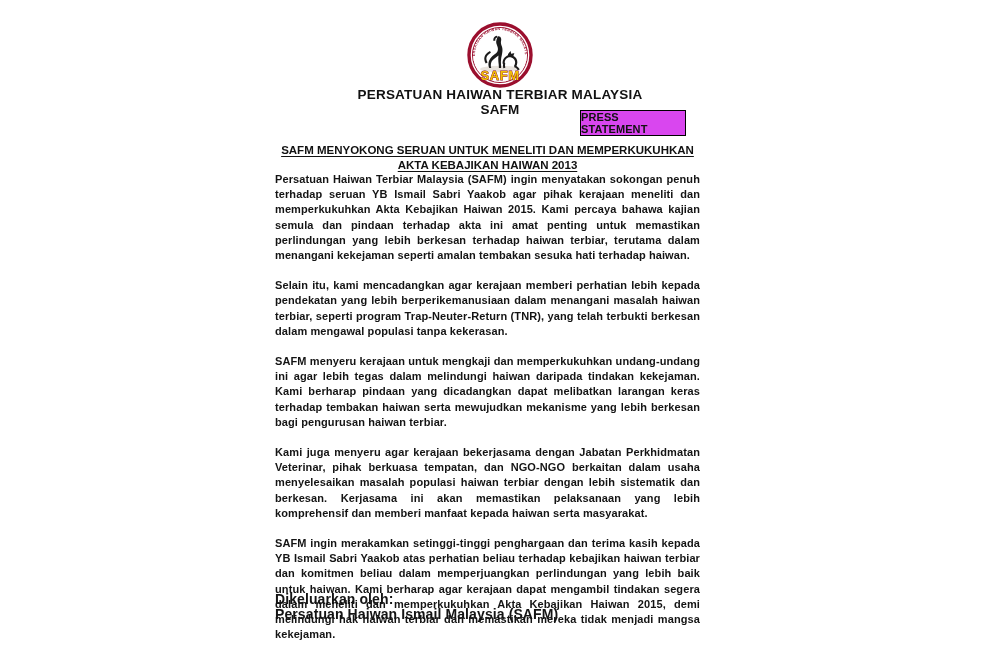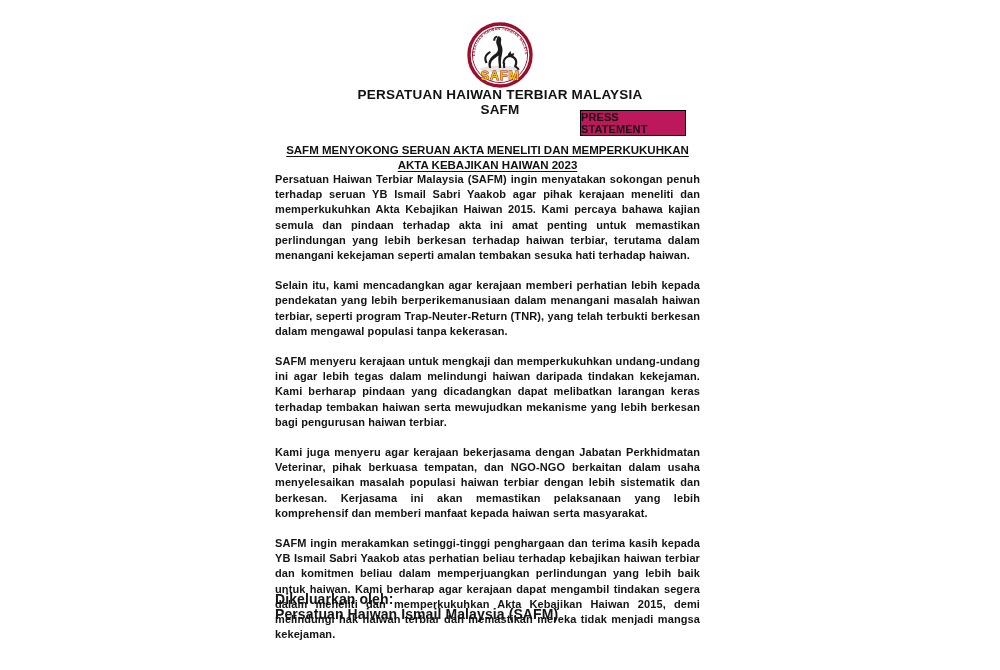--- a/index.html
+++ b/index.html
@@ -65,21 +65,21 @@
     height: 26px;
     border: 1.4px solid #000000;
     box-sizing: border-box;
     display: flex;
     align-items: center;
     justify-content: center;
     font-size: 11px;
     font-weight: bold;
     letter-spacing: 0.1px;
     color: #111111;
-    background: #be185d;
+    background: #d946ef;
   }
 
   
   .doc-heading {
     position: absolute;
     left: 275px;
     top: 143px;
     width: 425px;
     text-align: center;
     font-size: 11.5px;
@@ -167,22 +167,22 @@
   <div class="org-title">
     <span>PERSATUAN HAIWAN TERBIAR MALAYSIA</span>
     <span class="line2">SAFM</span>
   </div>
 
   <div class="press-box">
     <span>PRESS STATEMENT</span>
   </div>
 
   <div class="doc-heading">
-    <span>SAFM MENYOKONG SERUAN AKTA MENELITI DAN MEMPERKUKUHKAN</span>
-    <span>AKTA KEBAJIKAN HAIWAN 2023</span>
+    <span>SAFM MENYOKONG SERUAN UNTUK MENELITI DAN MEMPERKUKUHKAN</span>
+    <span>AKTA KEBAJIKAN HAIWAN 2013</span>
   </div>
 
   <div class="body-text">
     <p class="para">Persatuan Haiwan Terbiar Malaysia (SAFM) ingin menyatakan sokongan penuh terhadap seruan YB Ismail Sabri Yaakob agar pihak kerajaan meneliti dan memperkukuhkan Akta Kebajikan Haiwan 2015. Kami percaya bahawa kajian semula dan pindaan terhadap akta ini amat penting untuk memastikan perlindungan yang lebih berkesan terhadap haiwan terbiar, terutama dalam menangani kekejaman seperti amalan tembakan sesuka hati terhadap haiwan.</p>
     <p class="para">Selain itu, kami mencadangkan agar kerajaan memberi perhatian lebih kepada pendekatan yang lebih berperikemanusiaan dalam menangani masalah haiwan terbiar, seperti program Trap-Neuter-Return (TNR), yang telah terbukti berkesan dalam mengawal populasi tanpa kekerasan.</p>
     <p class="para">SAFM menyeru kerajaan untuk mengkaji dan memperkukuhkan undang-undang ini agar lebih tegas dalam melindungi haiwan daripada tindakan kekejaman. Kami berharap pindaan yang dicadangkan dapat melibatkan larangan keras terhadap tembakan haiwan serta mewujudkan mekanisme yang lebih berkesan bagi pengurusan haiwan terbiar.</p>
     <p class="para">Kami juga menyeru agar kerajaan bekerjasama dengan Jabatan Perkhidmatan Veterinar, pihak berkuasa tempatan, dan NGO-NGO berkaitan dalam usaha menyelesaikan masalah populasi haiwan terbiar dengan lebih sistematik dan berkesan. Kerjasama ini akan memastikan pelaksanaan yang lebih komprehensif dan memberi manfaat kepada haiwan serta masyarakat.</p>
     <p class="para">SAFM ingin merakamkan setinggi-tinggi penghargaan dan terima kasih kepada YB Ismail Sabri Yaakob atas perhatian beliau terhadap kebajikan haiwan terbiar dan komitmen beliau dalam memperjuangkan perlindungan yang lebih baik untuk haiwan. Kami berharap agar kerajaan dapat mengambil tindakan segera dalam meneliti dan memperkukuhkan Akta Kebajikan Haiwan 2015, demi melindungi hak haiwan terbiar dan memastikan mereka tidak menjadi mangsa kekejaman.</p>
   </div>
 

